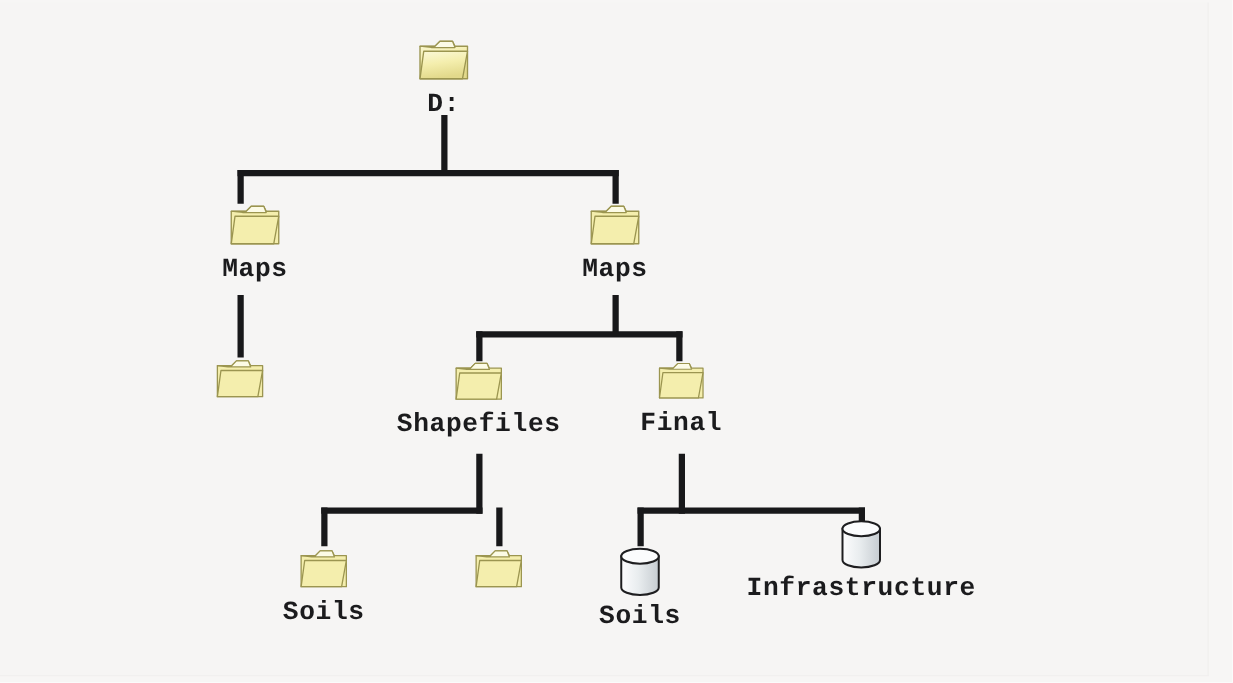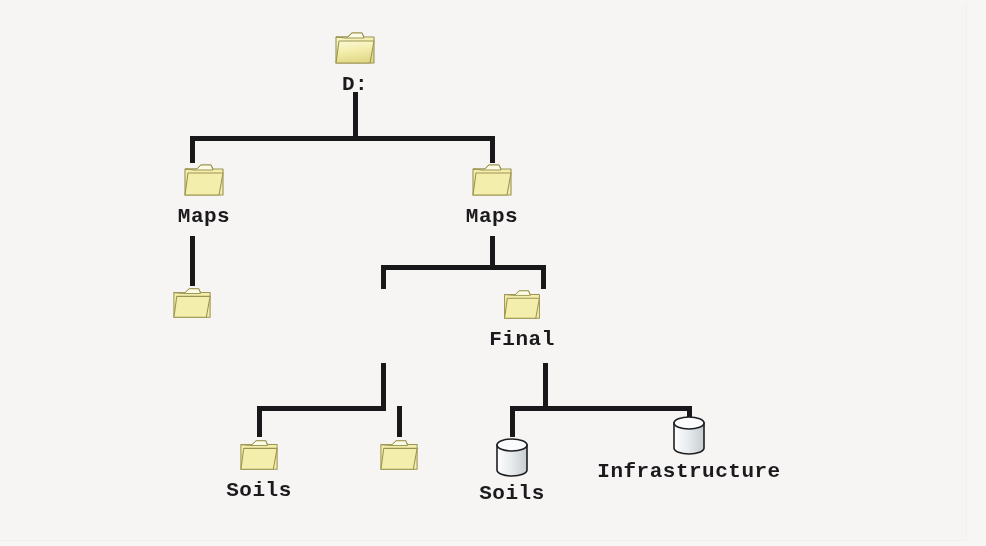--- a/index.html
+++ b/index.html
@@ -151,22 +151,32 @@
   <div class="node node-w" style="left:192px; top:284px;">
     <span class="node-icon">
       <svg width="46" height="40" viewBox="0 0 48 42" xmlns="http://www.w3.org/2000/svg">
         <path d="M5 9 L17 9 L21 5 L31 5 L33 9 L43 9 L43 35 L5 35 Z" fill="#f4eead" stroke="#9b9550" stroke-width="1.1" stroke-linejoin="round"></path>
         <path d="M5 9 L17 9 L21 5 L31 5 L33 10 L14 10 Z" fill="#fcfbe6" stroke="#9b9550" stroke-width="1" stroke-linejoin="round"></path>
         <path d="M8 13 L43 13 L39 35 L5 35 Z" fill="#f4eead" stroke="#9b9550" stroke-width="1.1" stroke-linejoin="round"></path>
       </svg>
     </span>
   </div>
 
-
-  <div class="node node-w" style="left:522px; top:286px;text-align:center;">
+  <div class="node node-w" style="left:383px; top:286px;">
+    <span class="node-icon">
+      <svg width="46" height="40" viewBox="0 0 48 42" xmlns="http://www.w3.org/2000/svg">
+        <path d="M5 9 L17 9 L21 5 L31 5 L33 9 L43 9 L43 35 L5 35 Z" fill="#f4eead" stroke="#9b9550" stroke-width="1.1" stroke-linejoin="round"></path>
+        <path d="M5 9 L17 9 L21 5 L31 5 L33 10 L14 10 Z" fill="#fcfbe6" stroke="#9b9550" stroke-width="1" stroke-linejoin="round"></path>
+        <path d="M8 13 L43 13 L39 35 L5 35 Z" fill="#f4eead" stroke="#9b9550" stroke-width="1.1" stroke-linejoin="round"></path>
+      </svg>
+    </span>
+    <span class="node-label lbl-lg">Shapefiles</span>
+  </div>
+
+  <div class="node node-w" style="left:545px; top:286px;text-align:center;">
     <span class="node-icon">
       <svg width="44" height="39" viewBox="0 0 48 42" xmlns="http://www.w3.org/2000/svg">
         <path d="M5 9 L17 9 L21 5 L31 5 L33 9 L43 9 L43 35 L5 35 Z" fill="#f4eead" stroke="#9b9550" stroke-width="1.1" stroke-linejoin="round"></path>
         <path d="M5 9 L17 9 L21 5 L31 5 L33 10 L14 10 Z" fill="#fcfbe6" stroke="#9b9550" stroke-width="1" stroke-linejoin="round"></path>
         <path d="M8 13 L43 13 L39 35 L5 35 Z" fill="#f4eead" stroke="#9b9550" stroke-width="1.1" stroke-linejoin="round"></path>
       </svg>
     </span>
     <span class="node-label lbl-lg">Final</span>
   </div>
 

